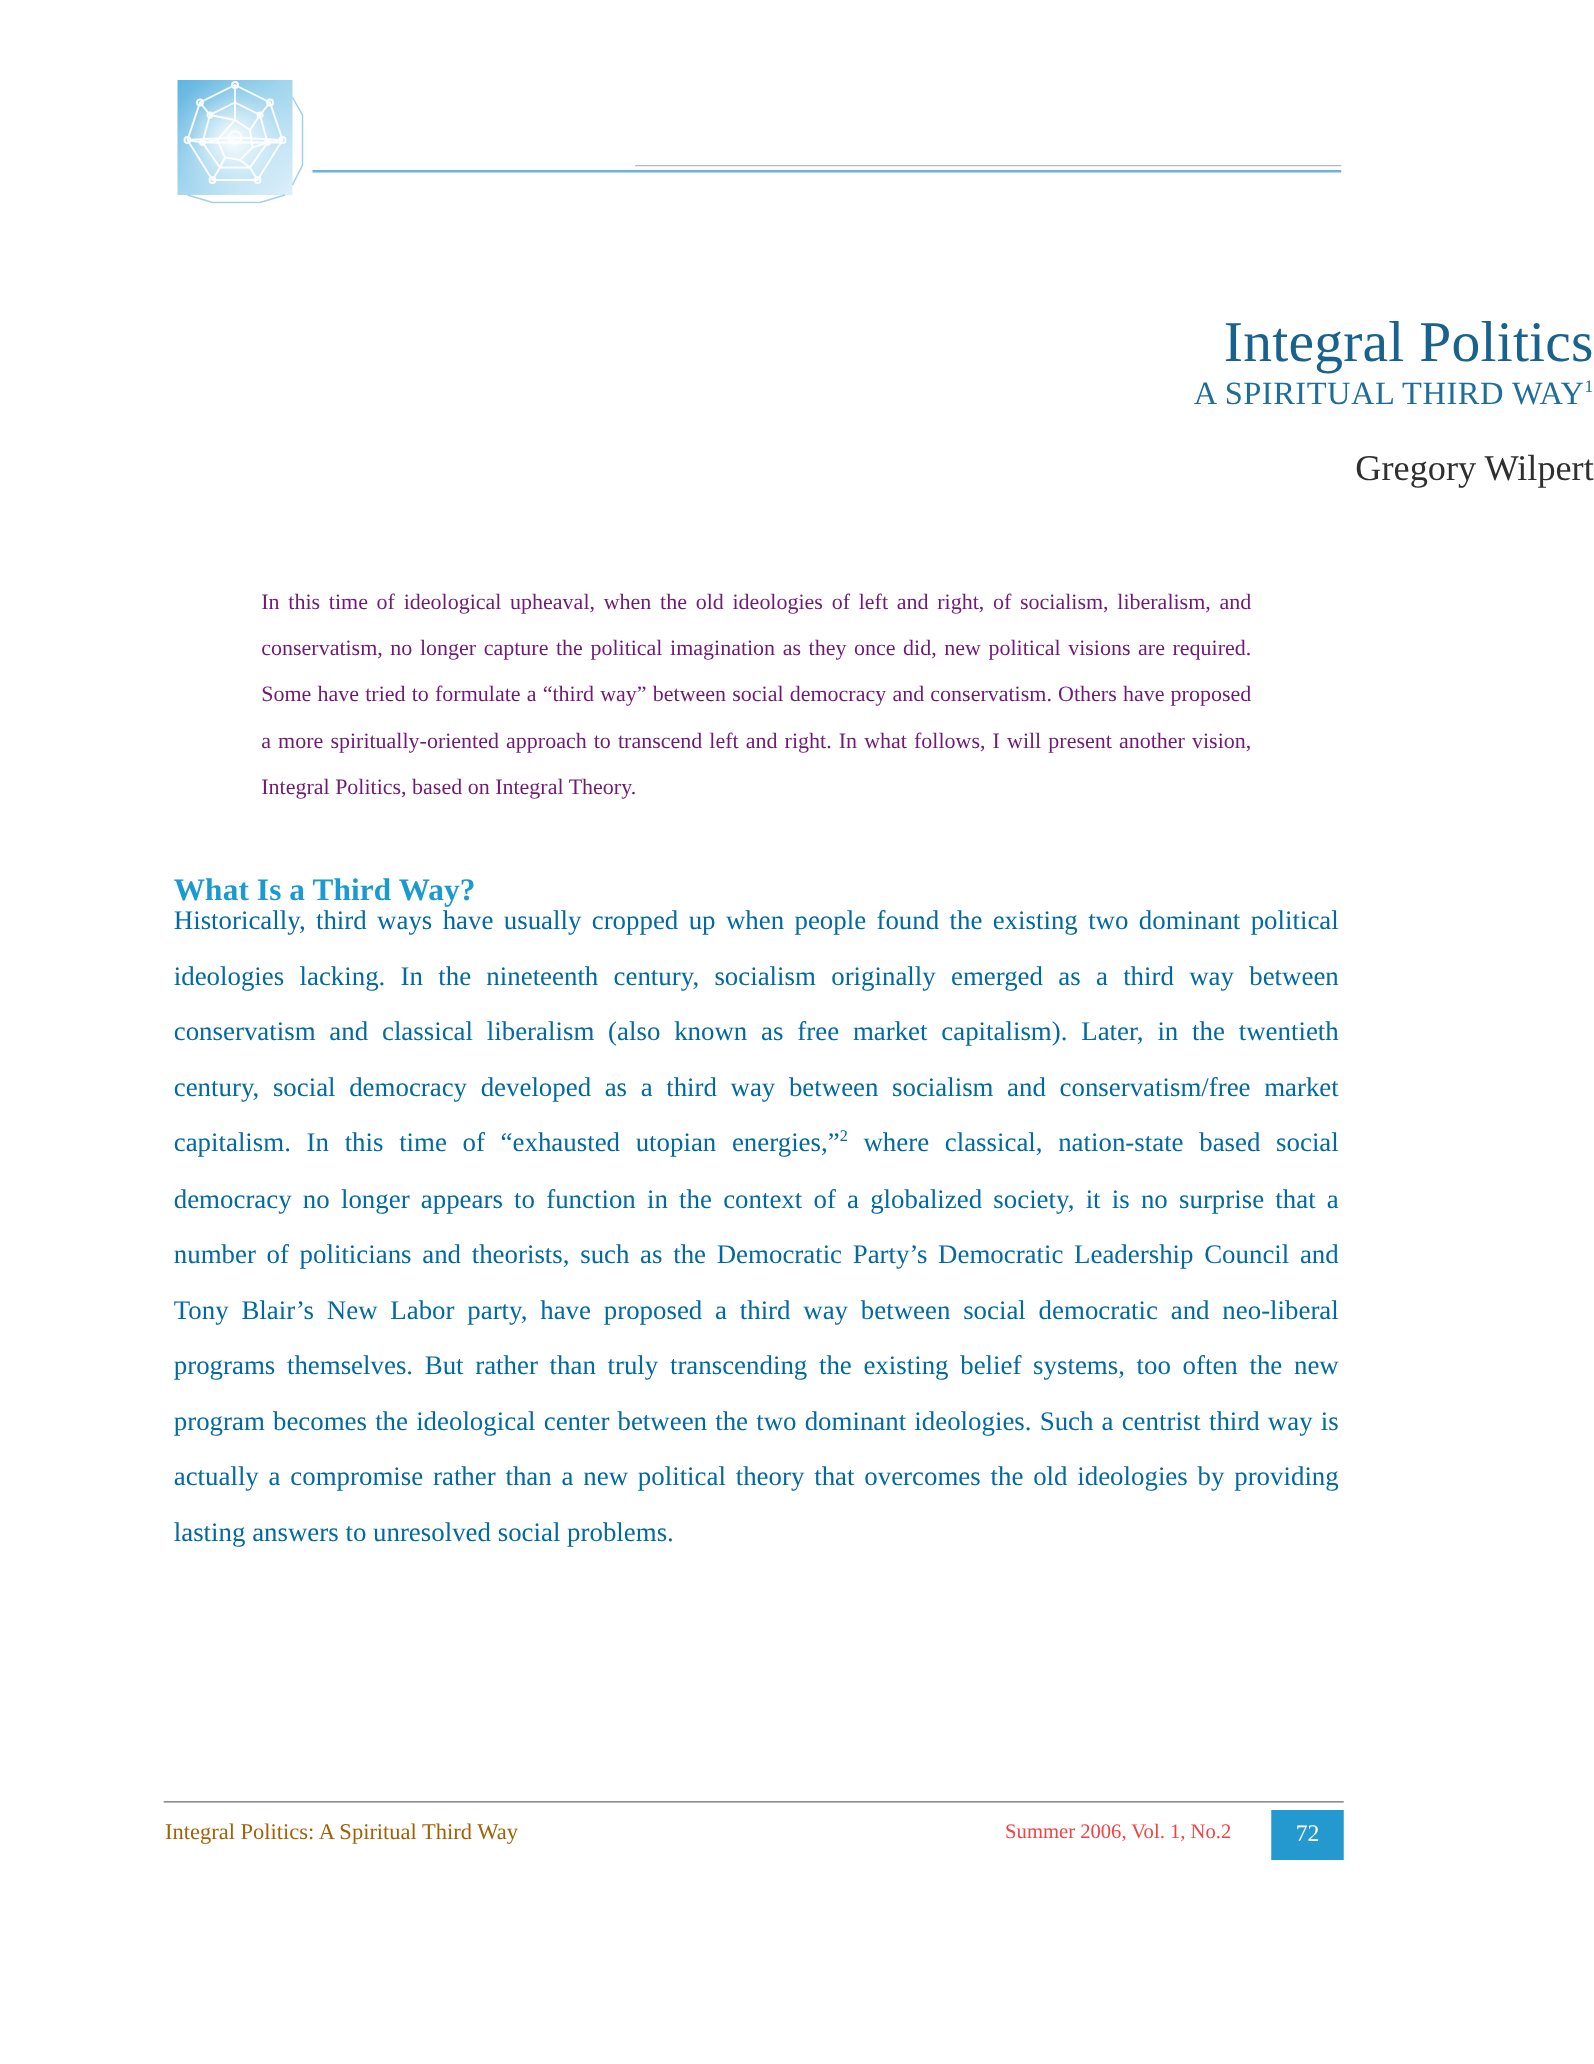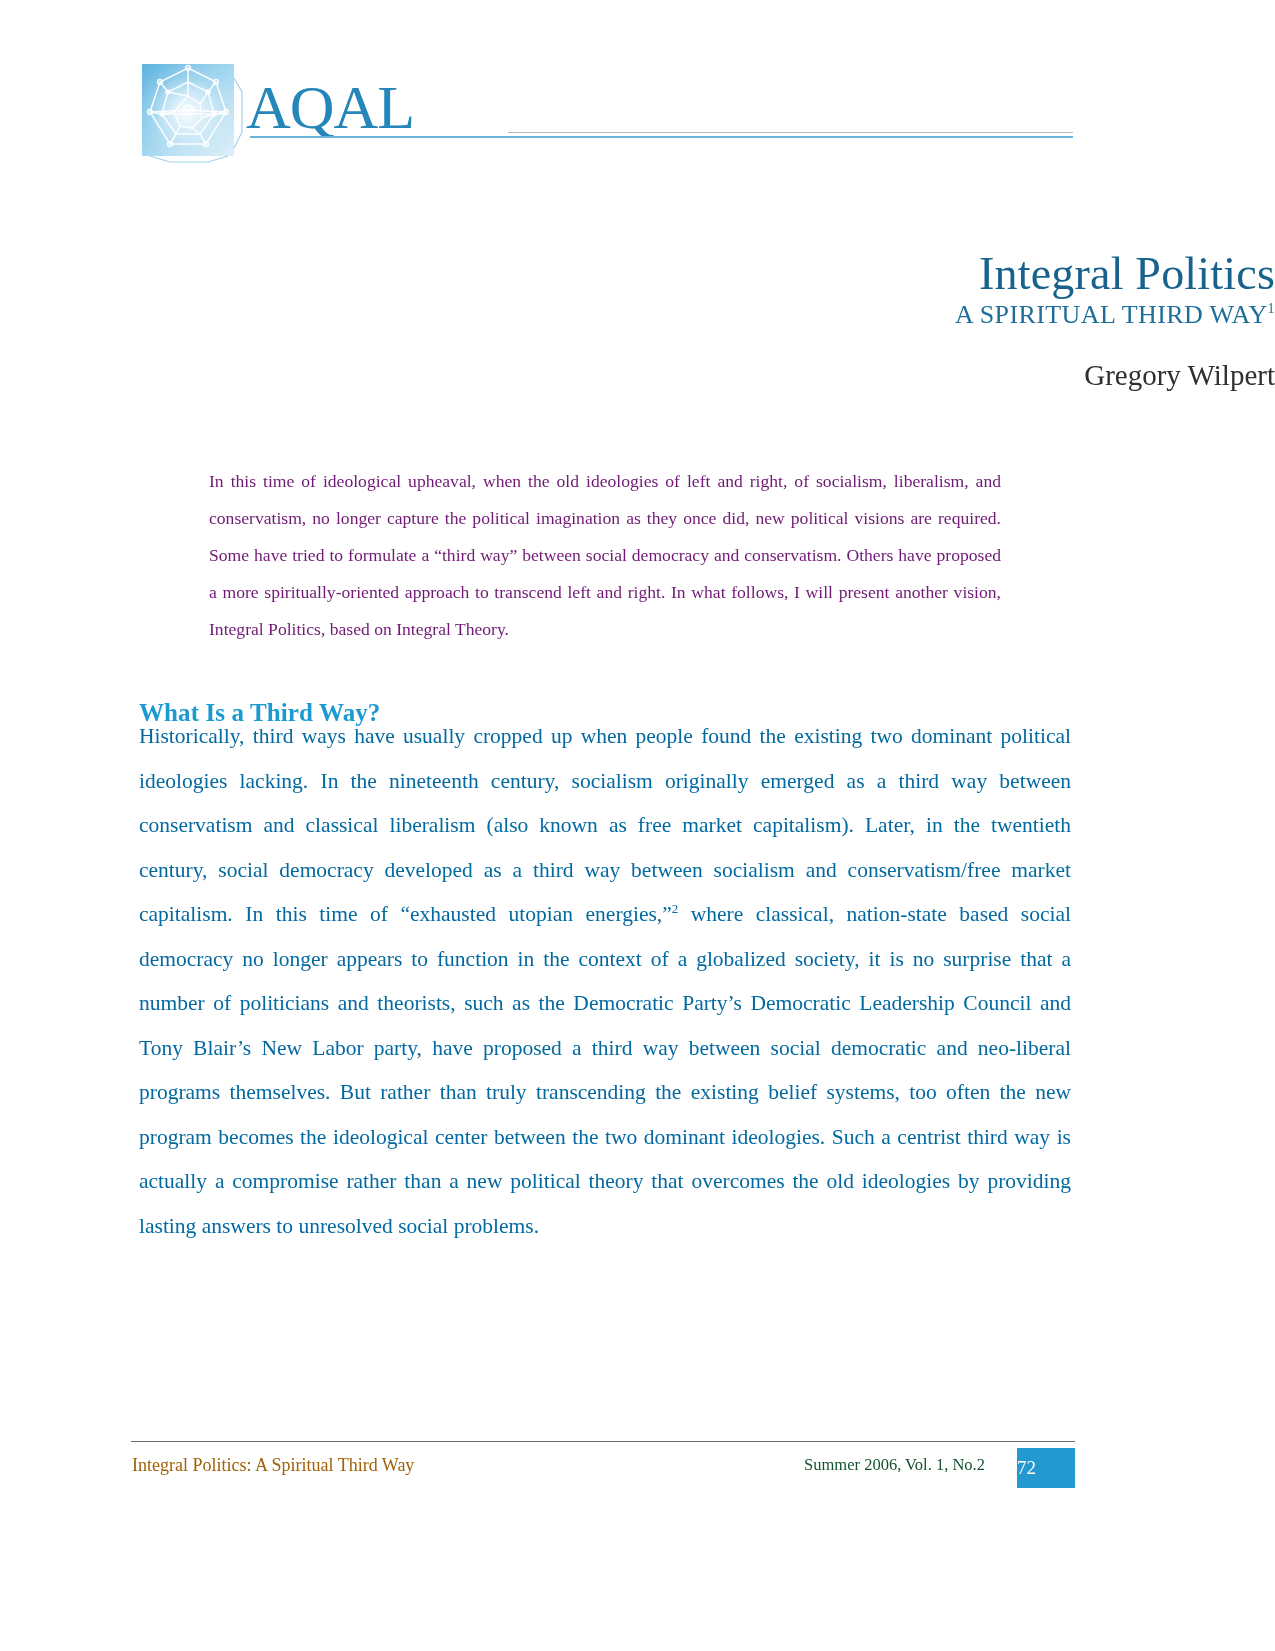--- a/index.html
+++ b/index.html
@@ -178,33 +178,34 @@
     line-height: 22px;
     color: #a16207;
     white-space: nowrap;
   }
   .footer-center {
     position: absolute;
     right: 90px;
     top: 6px;
     font-size: 16.5px;
     line-height: 22px;
-    color: #14532d;
+    color: #ef4444;
     white-space: nowrap;
   }
   .footer-pagebox {
     position: absolute;
     right: 0;
     top: 0;
     width: 58px;
     height: 40px;
     background: #2499cf;
     color: #ffffff;
     font-size: 19px;
     line-height: 40px;
+    text-align: center;
   }
 </style>
 </head>
 <body>
 
 <div class="page">
 
   <div class="masthead">
 
     <span class="logo-mark">
@@ -257,21 +258,20 @@
           <circle cx="24" cy="56" r="2"></circle>
         </g>
         <rect x="4" y="6" width="92" height="92" fill="url(#glow)"></rect>
         <g stroke="#8fc9e8" stroke-width="1.2" fill="none" opacity="0.85">
           <path d="M96 20 L104 34 L104 74 L96 90"></path>
           <path d="M12 98 L32 104 L70 104 L90 98"></path>
         </g>
       </svg>
     </span>
 
-    <span class="logo-word">AQAL</span>
 
     <span class="masthead-rule-grey"></span>
     <span class="masthead-rule"></span>
 
   </div>
 
   <div class="title-block">
     <div class="article-title">Integral Politics</div>
     <div class="article-subtitle"><span>A SPIRITUAL THIRD WAY</span><sup>1</sup></div>
     <div class="article-author">Gregory Wilpert</div>

